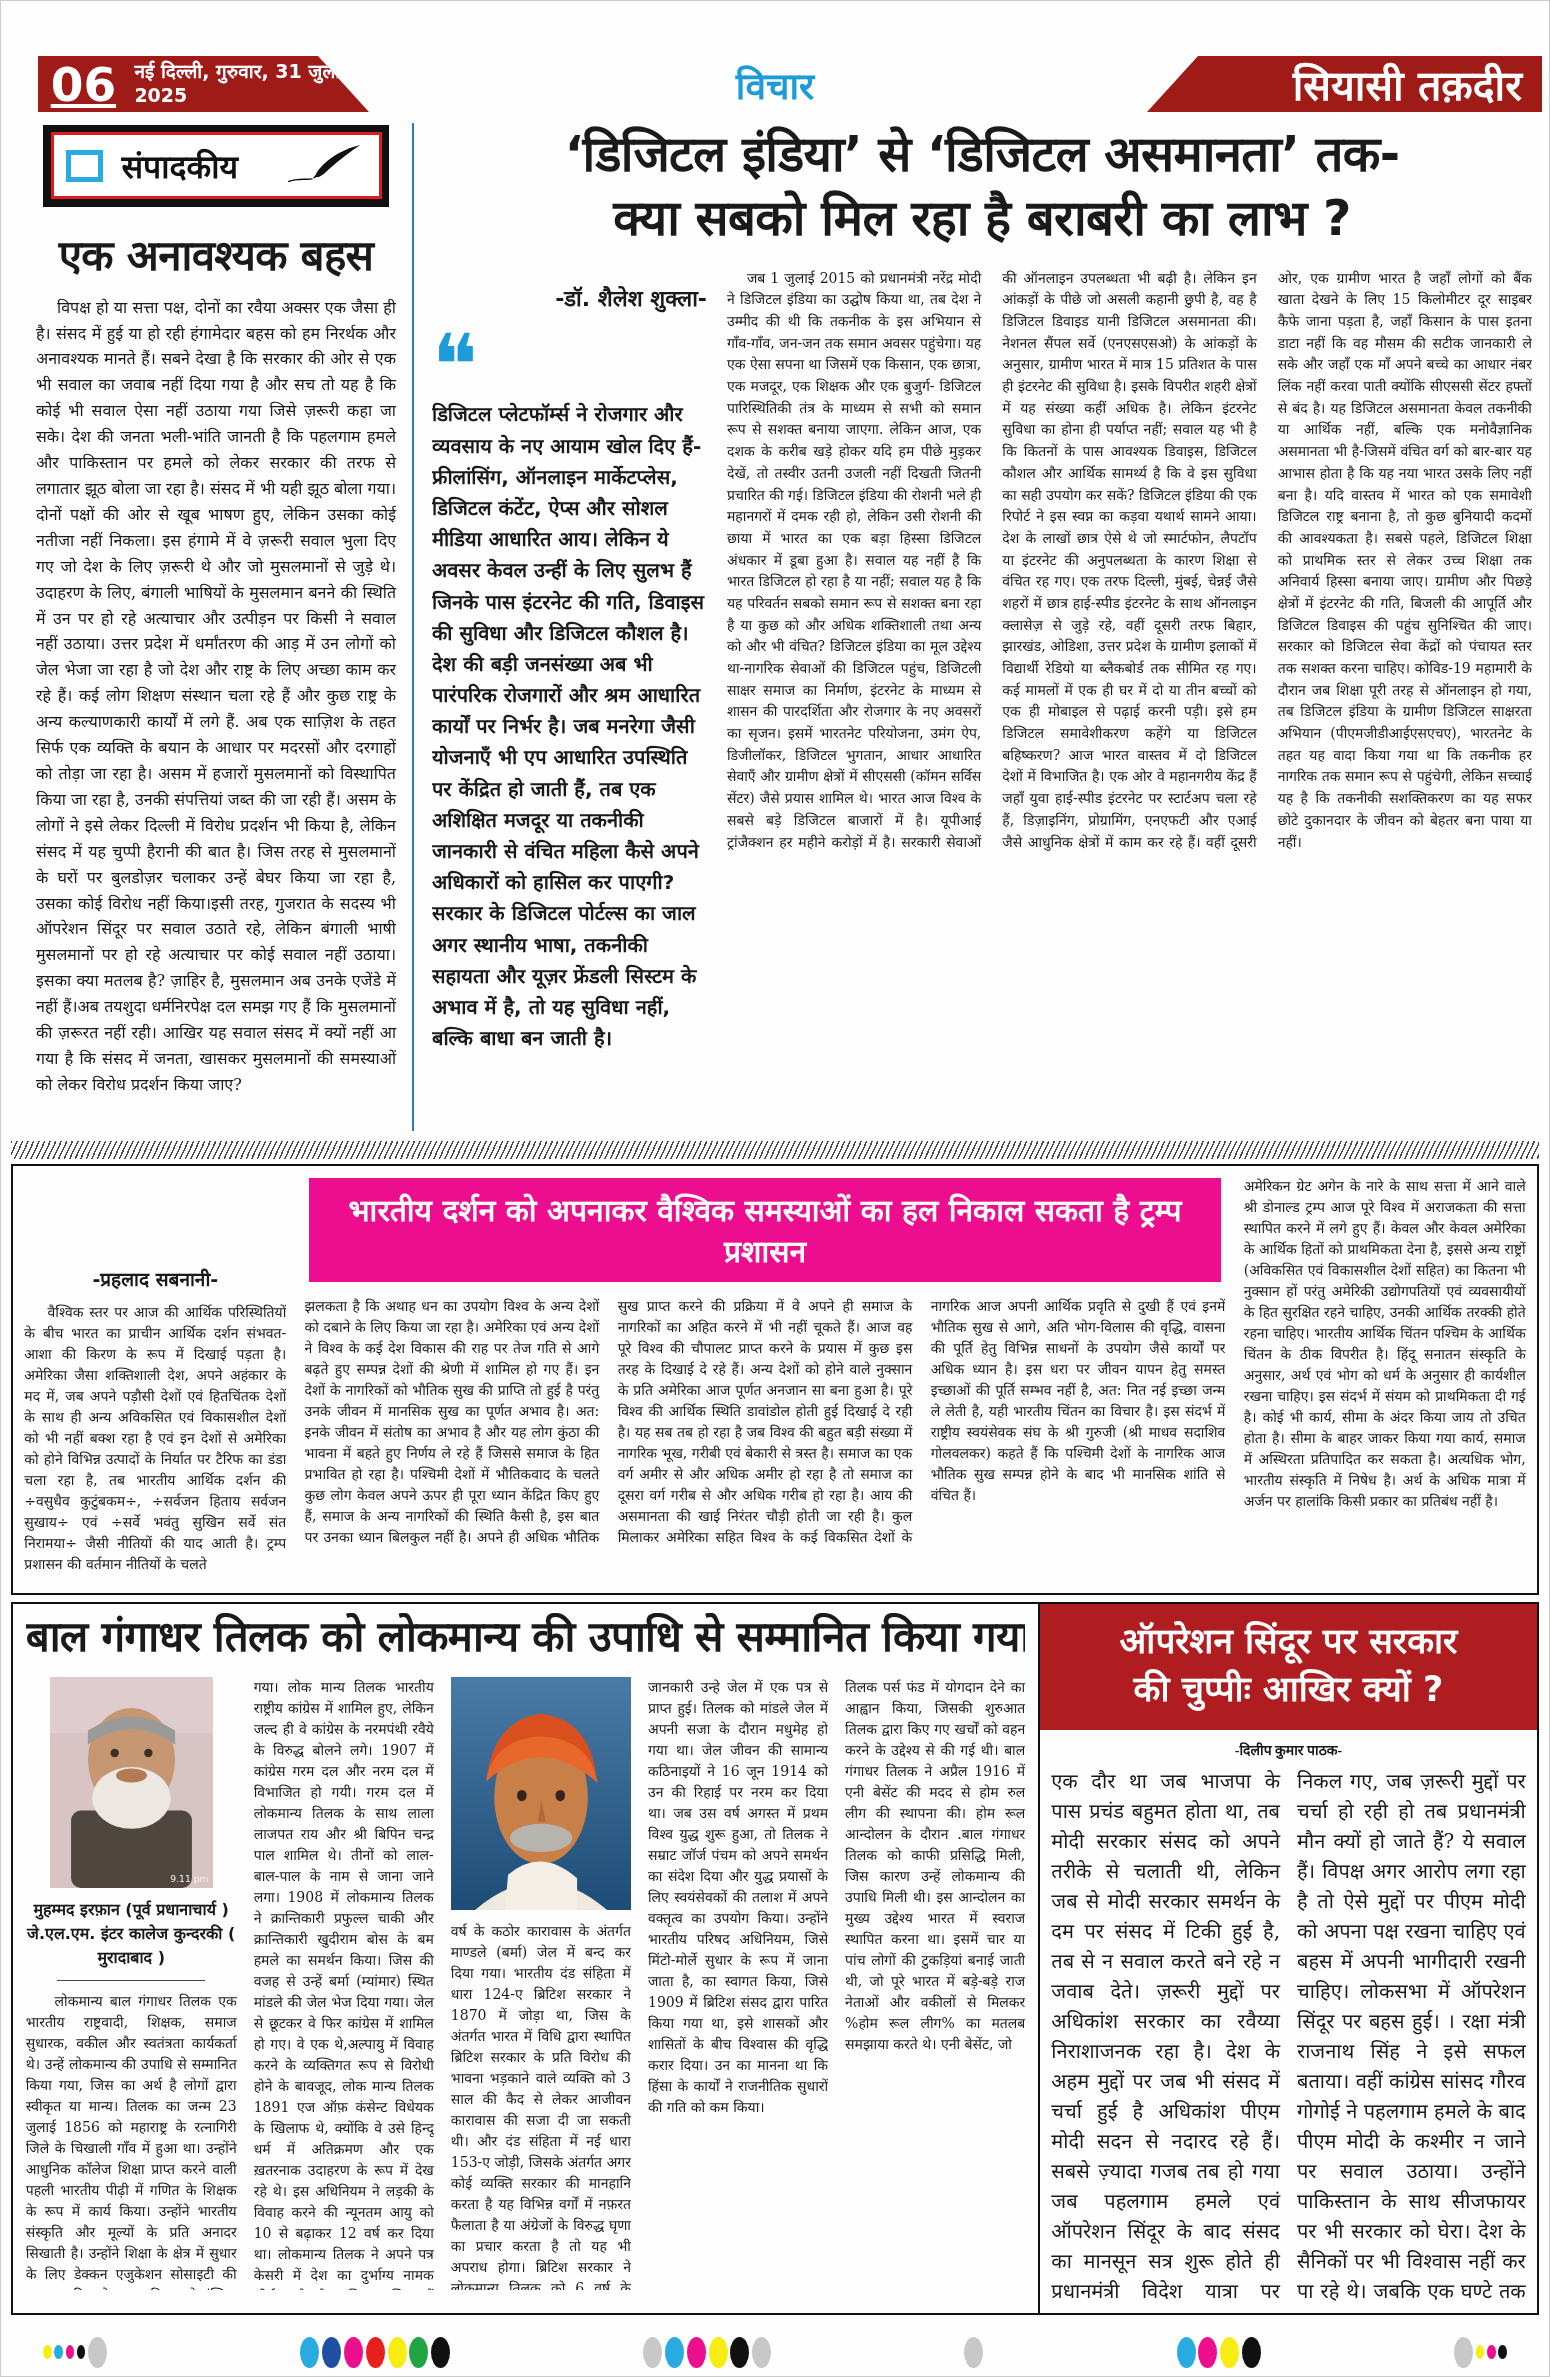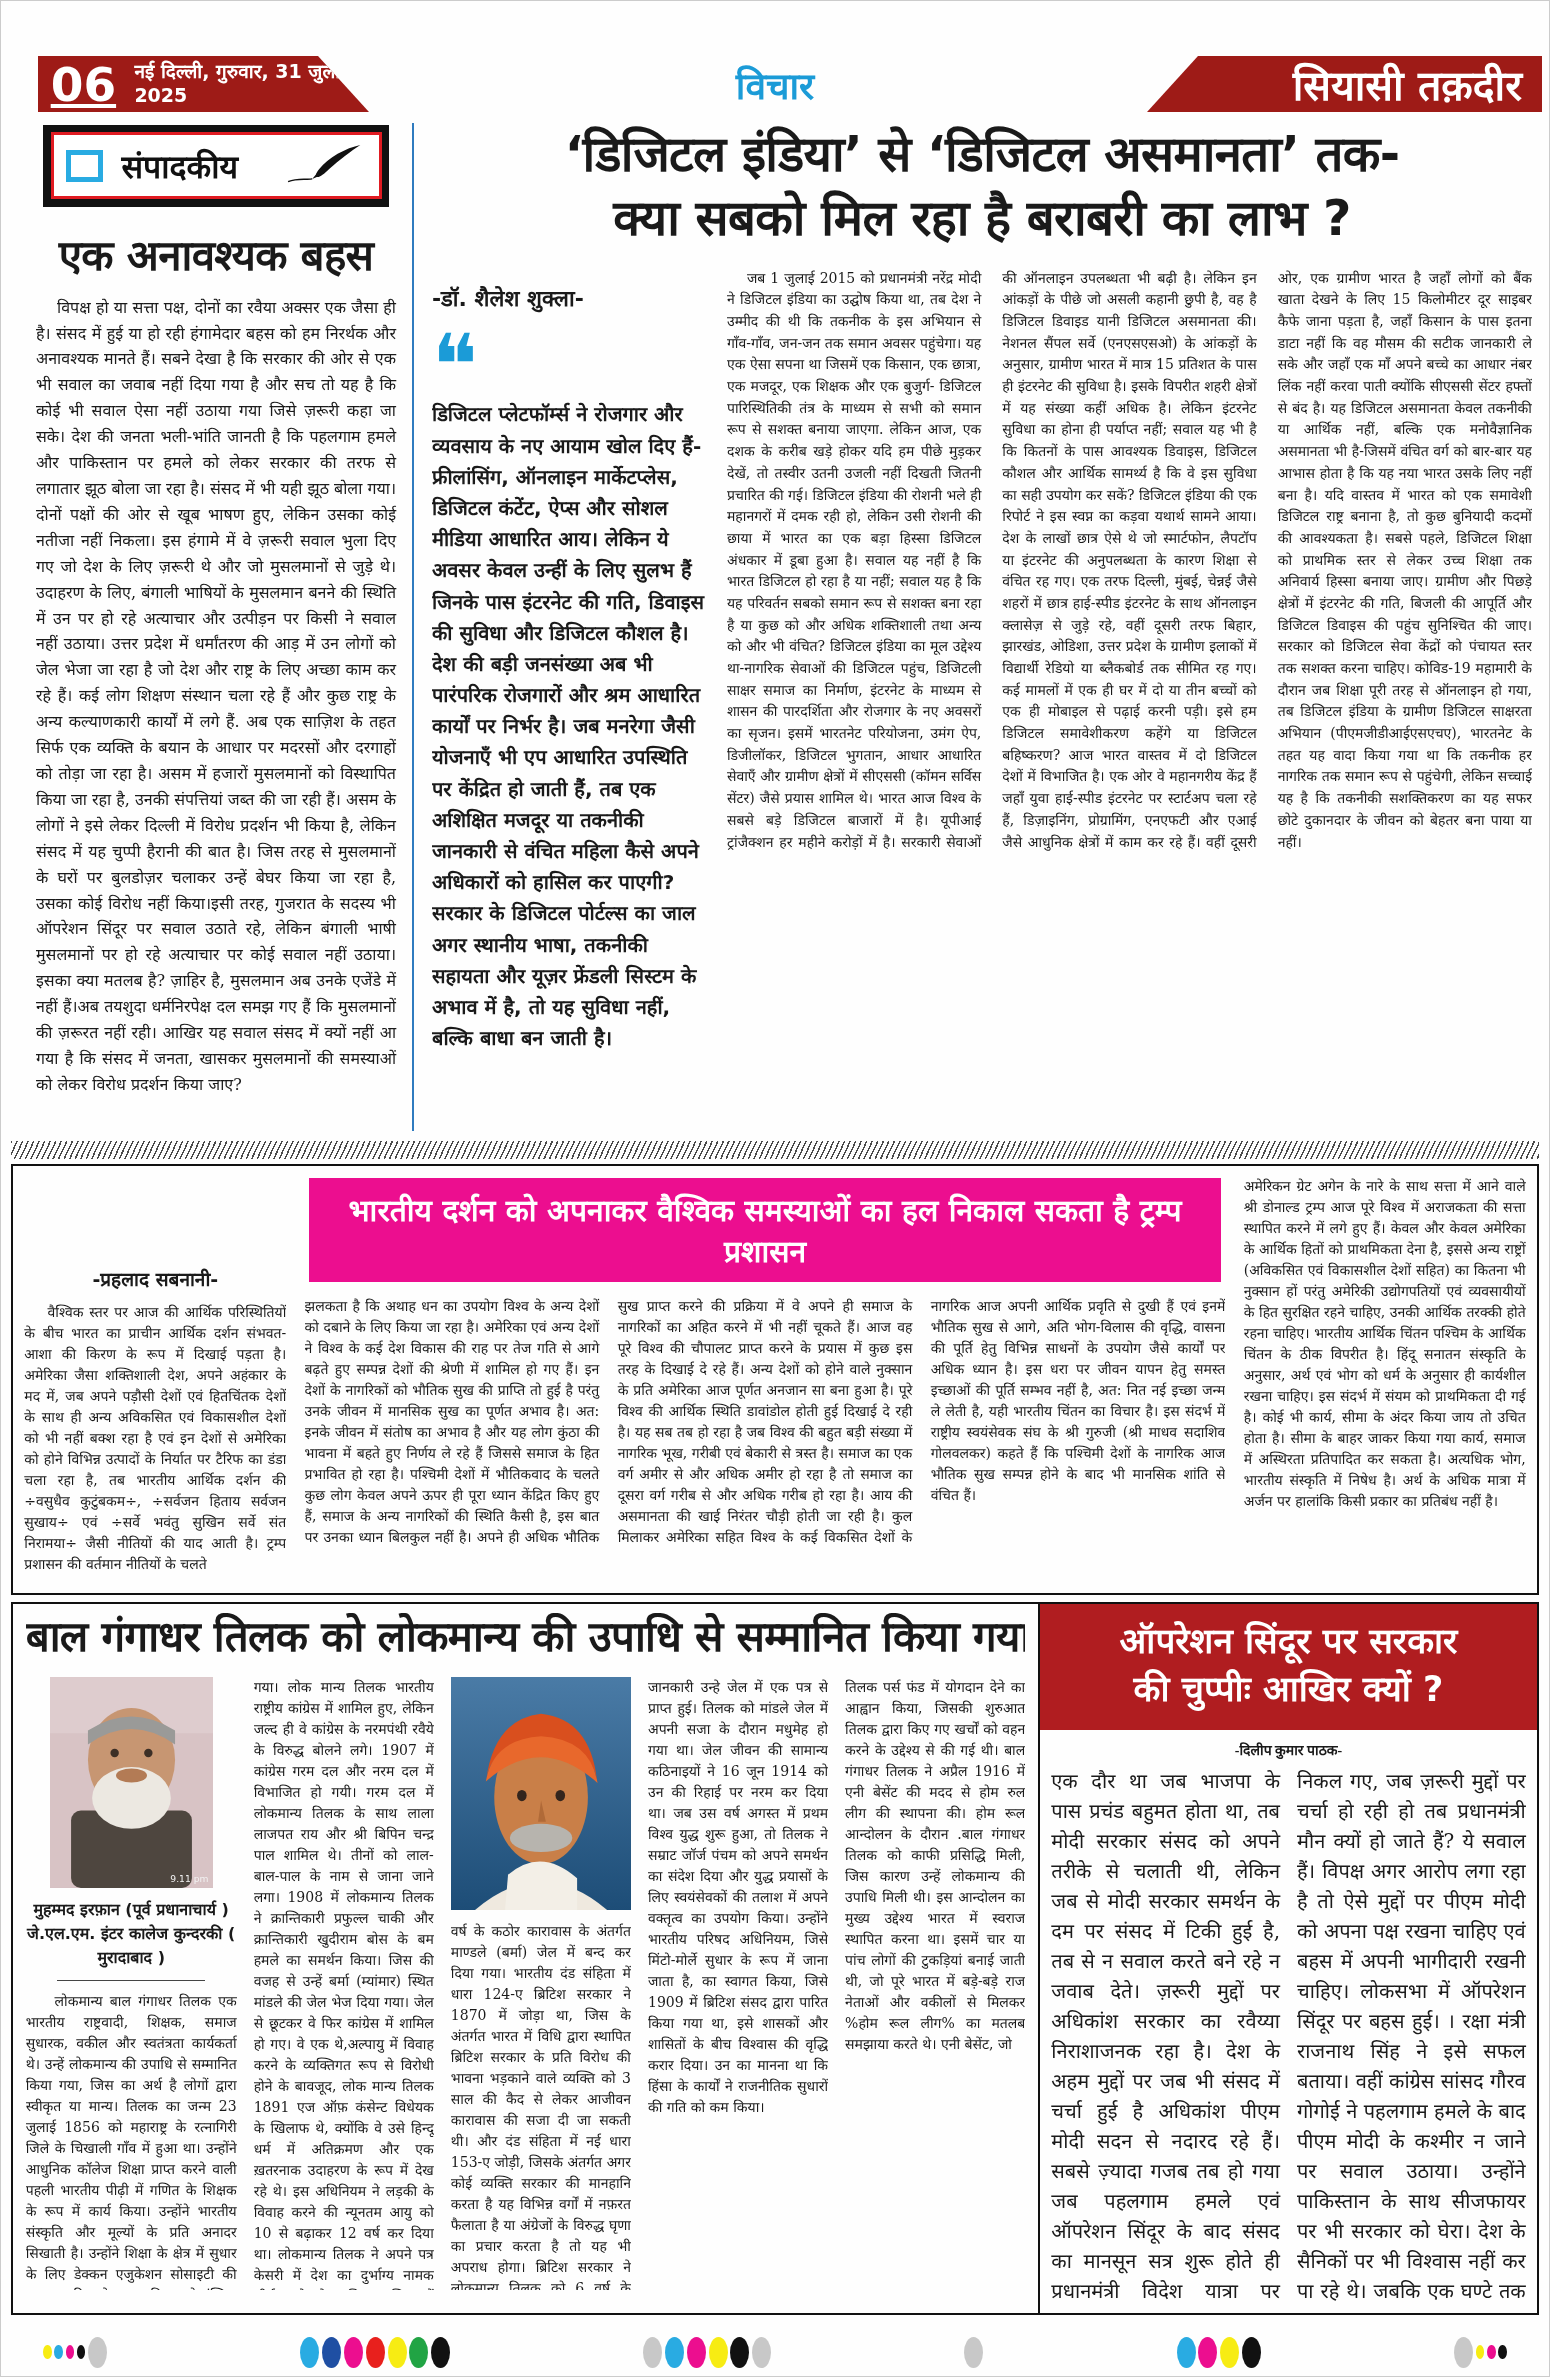--- a/index.html
+++ b/index.html
@@ -50,21 +50,21 @@
   .ed-body { font-size:16px; line-height:1.62; text-align:justify; }
   .vdiv-blue { width:2.1px; background:#2f7bbf; margin:2.8px 5.6px; }
   
   .main-article { flex:1; padding:2.8px 7px 0 12.7px; overflow:hidden; }
   .ma-headline {
     text-align:center; font-family:"DejaVu Sans", sans-serif; font-weight:800;
     font-size:49px; line-height:1.3; letter-spacing:-0.7px;
   }
   .ma-body { display:flex; gap:20px; margin-top:17px; height:803px; overflow:hidden; }
   .quote-col { width:275px; flex:none; padding-top:14px; }
-  .ma-byline { text-align:left; font-family:"DejaVu Sans", sans-serif; font-size:22px; font-weight:800; margin-bottom:31px; }
+  .ma-byline { text-align:right; font-family:"DejaVu Sans", sans-serif; font-size:22px; font-weight:800; margin-bottom:31px; }
   .quote-mark { font-size:85px; line-height:0.55; color:#1b9bd7; font-family:"DejaVu Sans", sans-serif; display:block; }
   .quote-text {
     font-family:"DejaVu Sans", sans-serif; font-size:20px; font-weight:700; line-height:1.56;
     margin-top:10px;
   }
   .ma-cols { flex:1; column-count:3; column-gap:21px; font-size:14px; line-height:1.55; text-align:justify; overflow:hidden; }
   .indent::before { content:"\00a0\00a0\00a0\00a0"; }
   
   .hatch {
     height:18.3px; margin:7px 10px 5.6px 10px;

